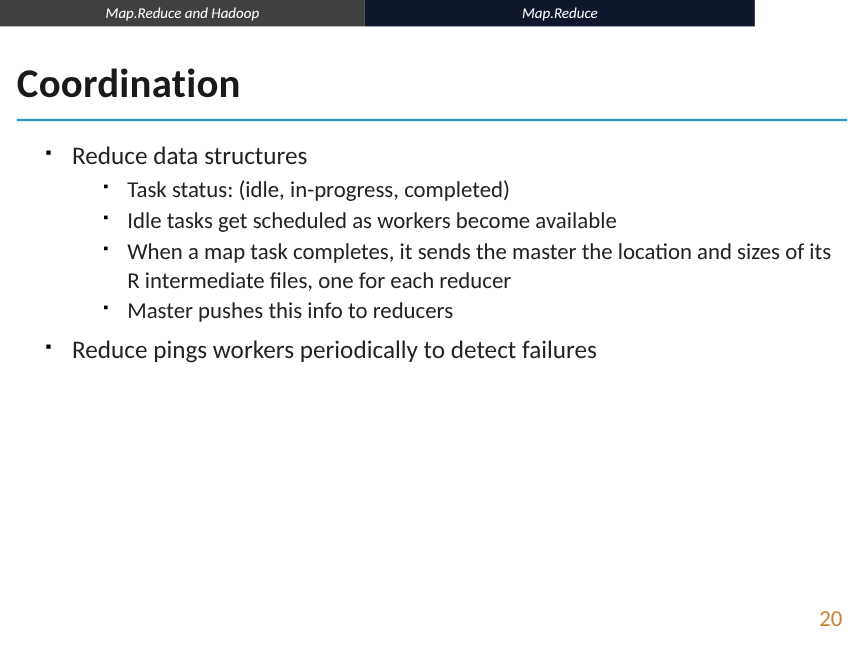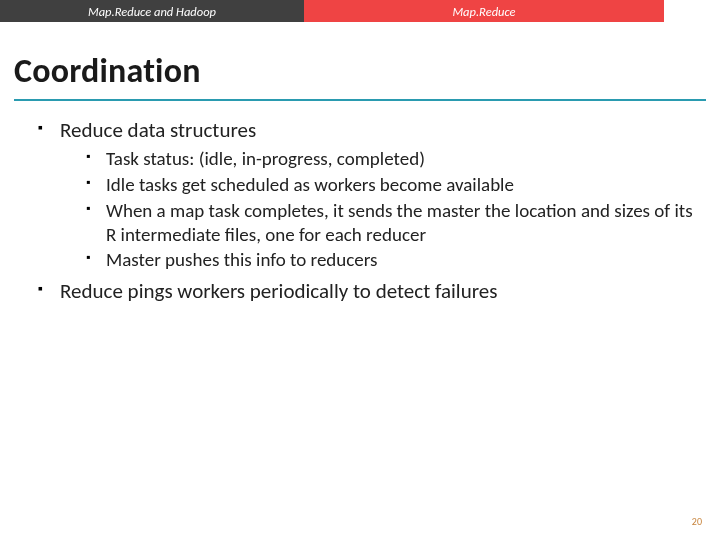--- a/index.html
+++ b/index.html
@@ -1,32 +1,32 @@
 <!DOCTYPE html>
 <html><head>
 <meta charset="utf-8">
 <style>
   * { margin: 0; padding: 0; box-sizing: border-box; }
   html, body { width: 720px; height: 540px; font-family: Calibri, "Segoe UI", Arial, sans-serif; background: #fff; color: #222; }
   .slide { position: relative; width: 720px; height: 540px; }
   .topbar { display: flex; height: 22px; }
   .tab { display: flex; align-items: center; justify-content: center; font-size: 12.5px; color: #fff; font-style: italic; }
   .tab-left { width: 304px; background: #404040; }
-  .tab-right { width: 360px; background: #ef4444; font-style: italic; }
+  .tab-right { width: 325px; background: #0f172a; font-style: italic; }
   .title-wrap { padding: 28px 14px 4px 14px; }
   .title { font-size: 34px; font-weight: 700; color: #1a1a1a; letter-spacing: 0.2px; }
   .title-rule { height: 2px; background: #2a9bb0; margin: 4px 14px 0 14px; }
   .content { padding: 16px 24px 0 24px; font-size: 21px; line-height: 1.25; }
   ul.lvl1 { list-style: none; padding-left: 14px; }
   ul.lvl1 > li { position: relative; padding-left: 22px; margin-bottom: 6px; }
   ul.lvl1 > li::before { content: "\25AA"; position: absolute; left: 0; top: 2px; font-size: 14px; color: #000; }
   ul.lvl2 { list-style: none; padding-left: 26px; margin-top: 4px; font-size: 19px; }
   ul.lvl2 > li { position: relative; padding-left: 20px; margin-bottom: 2px; }
   ul.lvl2 > li::before { content: "\25AA"; position: absolute; left: 0; top: 2px; font-size: 12px; color: #000; }
-  .pagenum { position: absolute; right: 18px; bottom: 12px; font-size: 10px; color: #c7833b; }
+  .pagenum { position: absolute; right: 18px; bottom: 12px; font-size: 19px; color: #c7833b; }
 </style>
 </head>
 <body>
 
 <div class="slide">
 
   <div class="topbar">
     <div class="tab tab-left">
       <span>Map.Reduce and Hadoop</span>
     </div>

